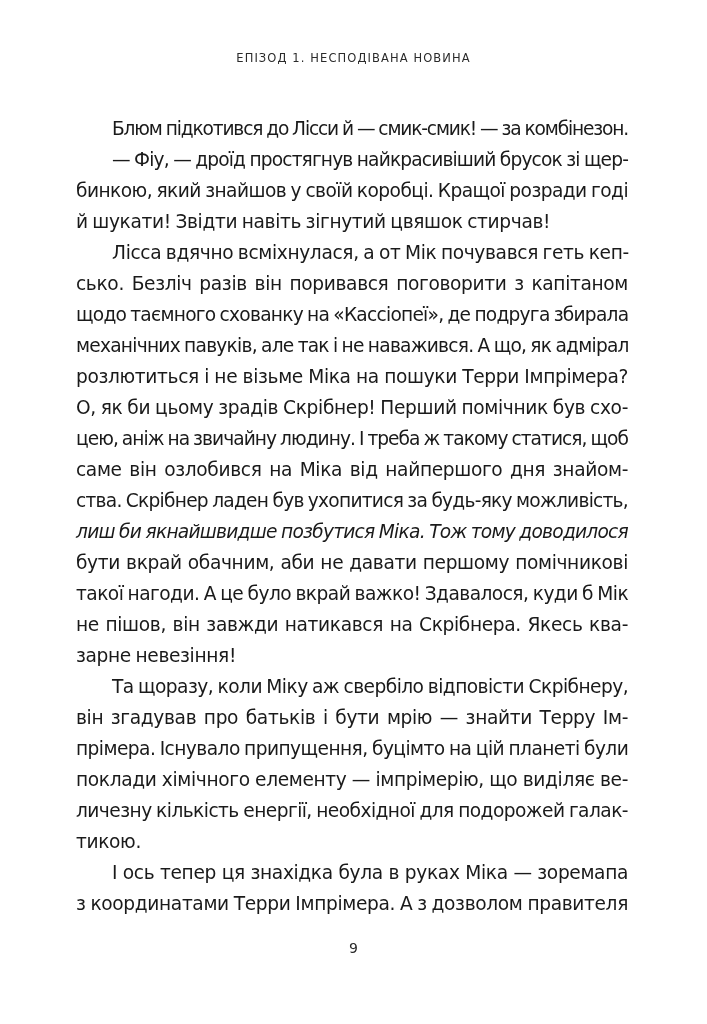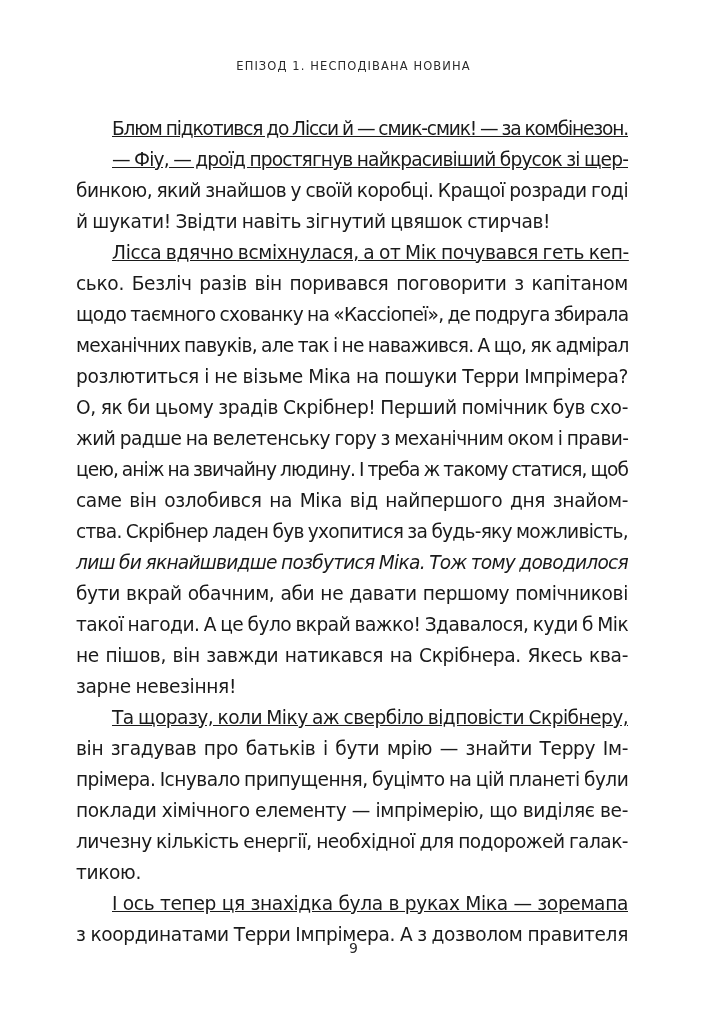--- a/index.html
+++ b/index.html
@@ -10,21 +10,21 @@
     body {
       width: 707px;
       height: 1024px;
       position: relative;
       overflow: hidden;
       color: #1a1a1a;
       font-family: "DejaVu Sans", sans-serif;
     }
     .running-head {
       position: absolute;
-      top: 59px;
+      top: 51px;
       left: 0;
       width: 707px;
       text-align: center;
       font-size: 11.5px;
       letter-spacing: 1.1px;
       color: #2a2a2a;
     }
     .text-block {
       position: absolute;
       top: 113px;
@@ -38,21 +38,20 @@
       font-size: 18.6px;
       letter-spacing: -0.35px;
       word-spacing: -1px;
       text-align: justify;
       text-align-last: justify;
       white-space: nowrap;
       overflow: visible;
     }
     .line.indent {
       padding-left: 36px;
-      text-decoration: underline;
     }
     .line.last {
       text-align-last: left;
     }
     .folio {
       position: absolute;
       top: 940px;
       left: 0;
       width: 707px;
       text-align: center;
@@ -69,21 +68,20 @@
     <span class="line indent" style="letter-spacing: -1.15px;">Блюм підкотився до Лісси й — смик-смик! — за комбінезон.</span>
     <span class="line indent" style="letter-spacing: -0.85px;">— Фіу, — дроїд простягнув найкрасивіший брусок зі щер-</span>
     <span class="line" style="letter-spacing: -0.55px;">бинкою, який знайшов у своїй коробці. Кращої розради годі</span>
     <span class="line last">й шукати! Звідти навіть зігнутий цвяшок стирчав!</span>
     <span class="line indent">Лісса вдячно всміхнулася, а от Мік почувався геть кеп-</span>
     <span class="line">сько. Безліч разів він поривався поговорити з капітаном</span>
     <span class="line" style="letter-spacing: -0.75px;">щодо таємного схованку на «Кассіопеї», де подруга збирала</span>
     <span class="line" style="letter-spacing: -0.75px;">механічних павуків, але так і не наважився. А що, як адмірал</span>
     <span class="line">розлютиться і не візьме Міка на пошуки Терри Імпрімера?</span>
     <span class="line">О, як би цьому зрадів Скрібнер! Перший помічник був схо-</span>
-    <span class="line" style="letter-spacing: -0.55px;">жий радше на велетенську гору з механічним оком і прави-</span>
     <span class="line" style="letter-spacing: -0.95px;">цею, аніж на звичайну людину. І треба ж такому статися, щоб</span>
     <span class="line">саме він озлобився на Міка від найпершого дня знайом-</span>
     <span class="line" style="letter-spacing: -0.75px;">ства. Скрібнер ладен був ухопитися за будь-яку можливість,</span>
     <span class="line" style="letter-spacing: -0.75px; font-style: italic;">лиш би якнайшвидше позбутися Міка. Тож тому доводилося</span>
     <span class="line">бути вкрай обачним, аби не давати першому помічникові</span>
     <span class="line" style="letter-spacing: -0.55px;">такої нагоди. А це було вкрай важко! Здавалося, куди б Мік</span>
     <span class="line">не пішов, він завжди натикався на Скрібнера. Якесь ква-</span>
     <span class="line last">зарне невезіння!</span>
     <span class="line indent" style="letter-spacing: -0.55px;">Та щоразу, коли Міку аж свербіло відповісти Скрібнеру,</span>
     <span class="line">він згадував про батьків і бути мрію — знайти Терру Ім-</span>

